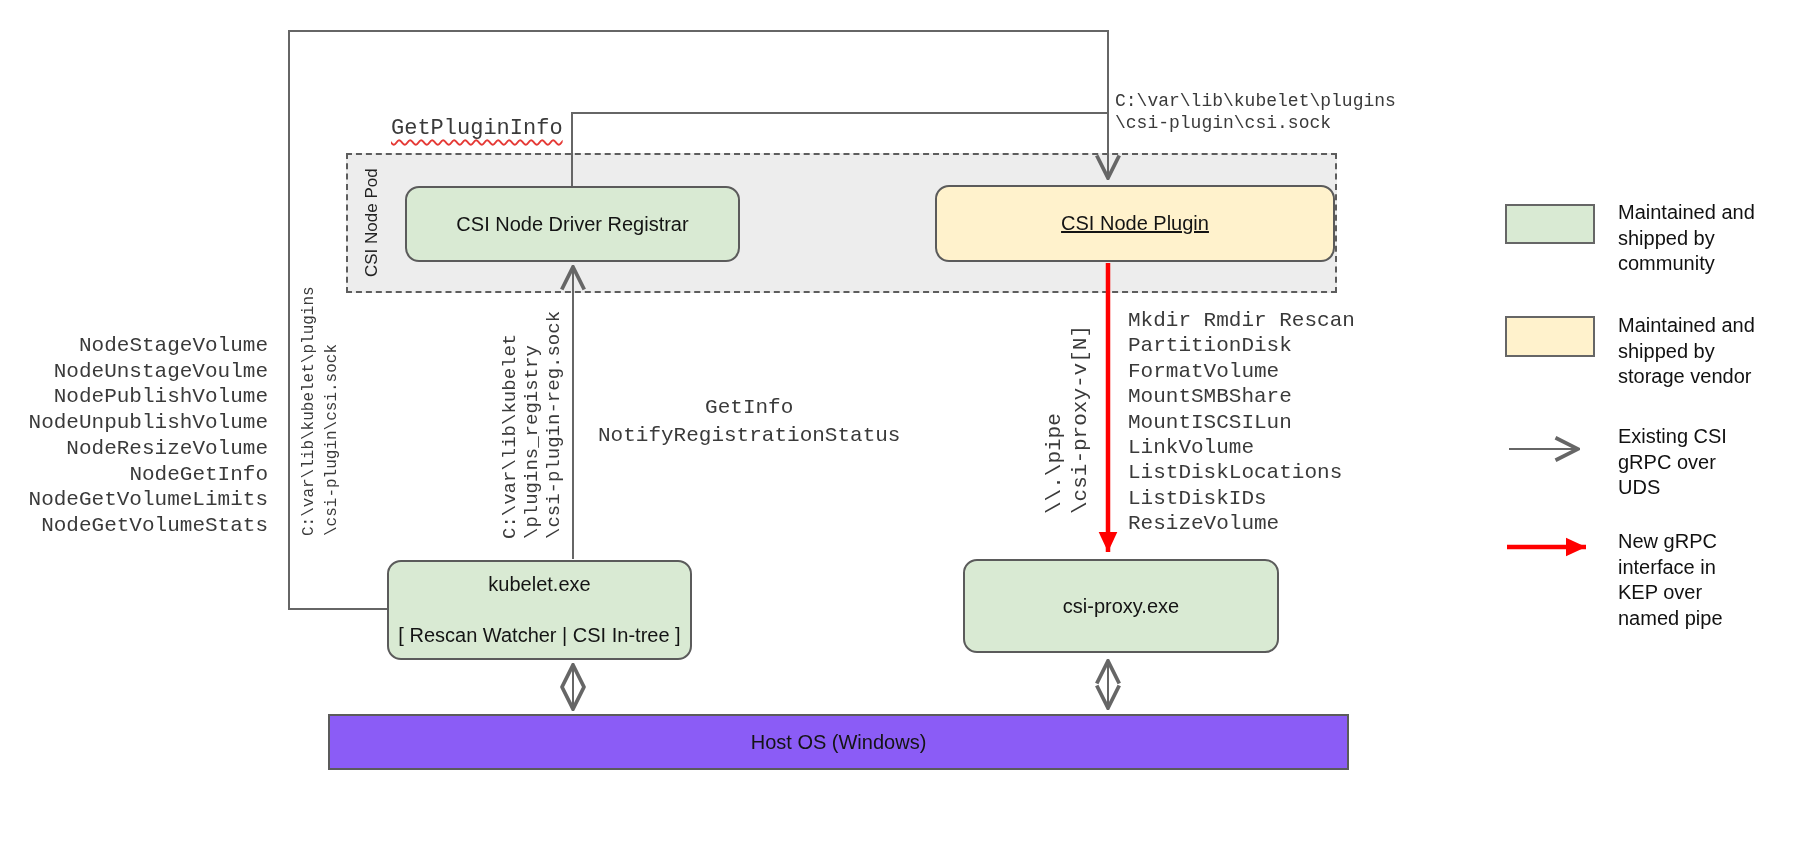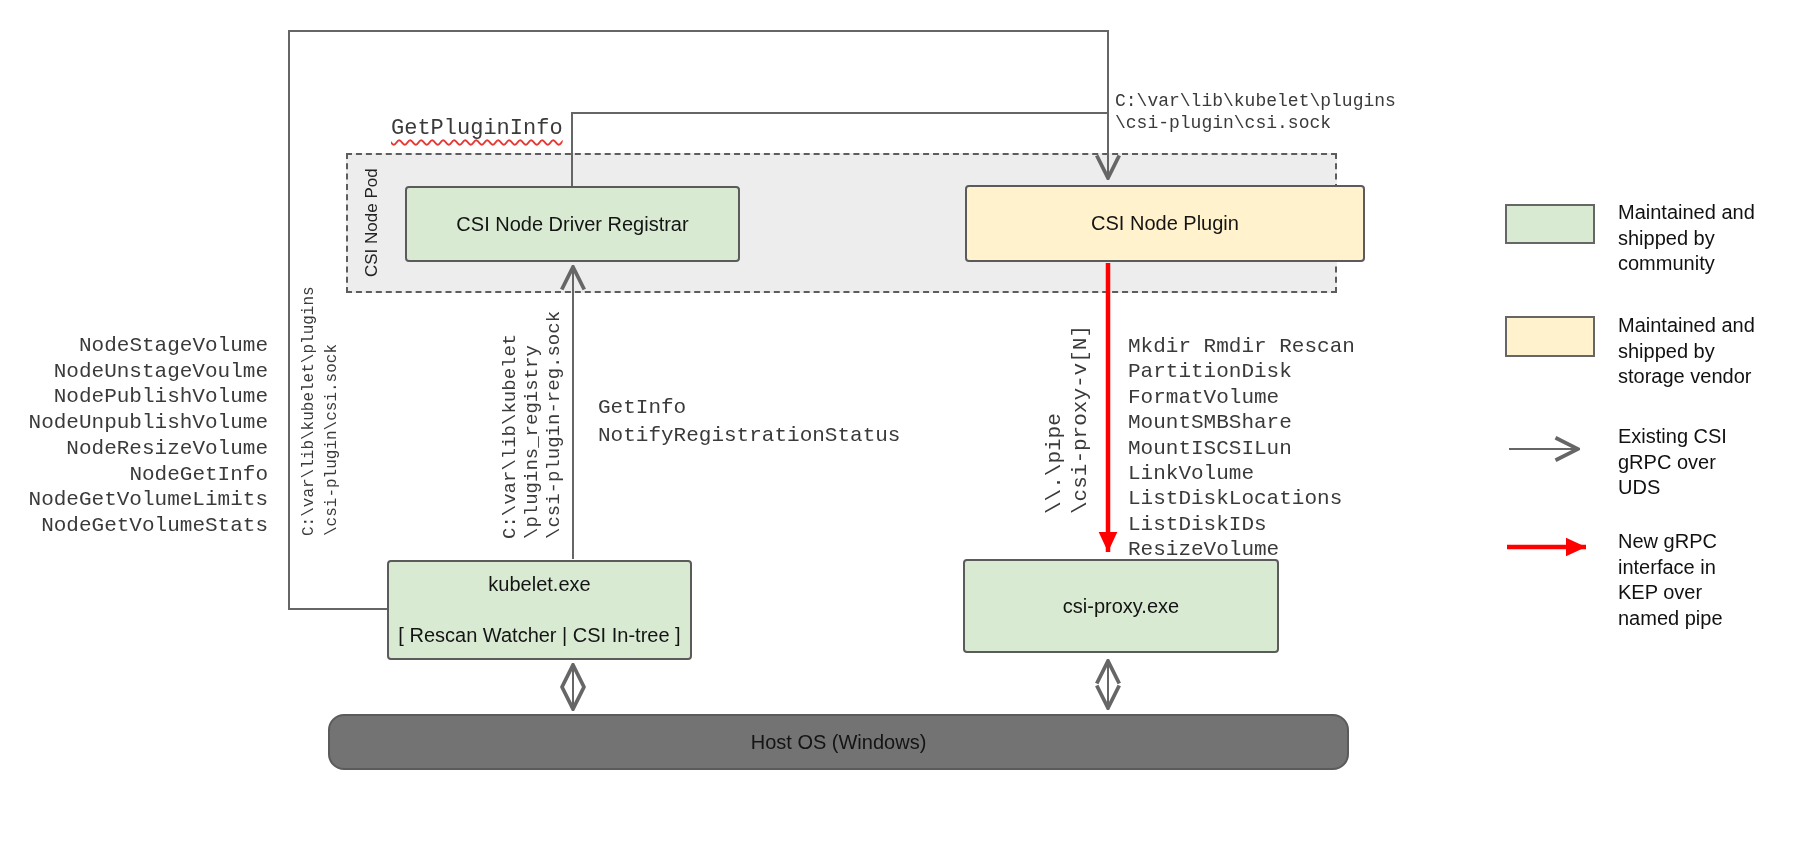--- a/index.html
+++ b/index.html
@@ -20,54 +20,54 @@
     background: #ededed;
     border: 2px dashed #5d5d5d;
     box-sizing: border-box;
     z-index: 1;
   }
 
   
   .node {
     box-sizing: border-box;
     border: 2px solid #5b5b5b;
-    border-radius: 4px;
+    border-radius: 14px;
     display: flex; flex-direction: column;
     align-items: center; justify-content: center;
     font-size: 20px; color: #141414;
     z-index: 3; text-align: center; line-height: 27px;
   }
   .green  { background: #d9ead3; }
   .yellow { background: #fff2cc; }
-  .blue   { background: #737373; border-radius: 16px; }
+  .blue   { background: #8b5cf6; border-radius: 0; }
 
   .box-registrar { left: 405px; top: 186px; width: 335px; height: 76px; }
-  .box-plugin    { left: 965px; top: 185px; width: 400px; height: 77px; }
+  .box-plugin    { left: 935px; top: 185px; width: 400px; height: 77px; text-decoration: underline; }
   .box-kubelet   { left: 387px; top: 560px; width: 305px; height: 100px; gap: 24px; }
   .box-proxy     { left: 963px; top: 559px; width: 316px; height: 94px; }
   .box-host      { left: 328px; top: 714px; width: 1021px; height: 56px; }
 
   
   .mono {
     font-family: "Liberation Mono", "DejaVu Sans Mono", monospace;
     color: #3a3a3a;
     white-space: pre-line;
     z-index: 4;
   }
   .rpc-list-left  { left: 28px;  top: 333px; width: 240px; font-size: 21px; line-height: 25.7px; text-align: right; }
-  .rpc-list-right { left: 1128px; top: 308px; width: 260px; font-size: 21px; line-height: 25.4px; margin-top: 26px; }
+  .rpc-list-right { left: 1128px; top: 308px; width: 260px; font-size: 21px; line-height: 25.4px; }
   .rpc-list-left div, .rpc-list-right div { white-space: pre; }
 
   .lbl-getplugininfo {
     left: 391px; top: 116px; font-size: 22px;
     text-decoration: underline wavy #e53935 2px;
     text-underline-offset: 5px;
   }
   .lbl-sock-top   { left: 1115px; top: 90px;  font-size: 18px; line-height: 22px; }
-  .lbl-reg-rpcs   { left: 598px;  top: 394px; font-size: 21px; line-height: 28px; }
+  .lbl-reg-rpcs   { left: 598px;  top: 394px; font-size: 21px; line-height: 28px; text-align: center; }
 
   
   .rot {
     transform: rotate(-90deg);
     transform-origin: 0 0;
     white-space: pre-line;
   }
   .lbl-sock-rot  { left: 298px;  top: 536px; font-size: 16px; line-height: 23px; }
   .lbl-reg-sock  { left: 499px;  top: 539px; font-size: 19px; line-height: 22px; }
   .lbl-pipe      { left: 1042px; top: 514px; font-size: 21px; line-height: 26px; }

